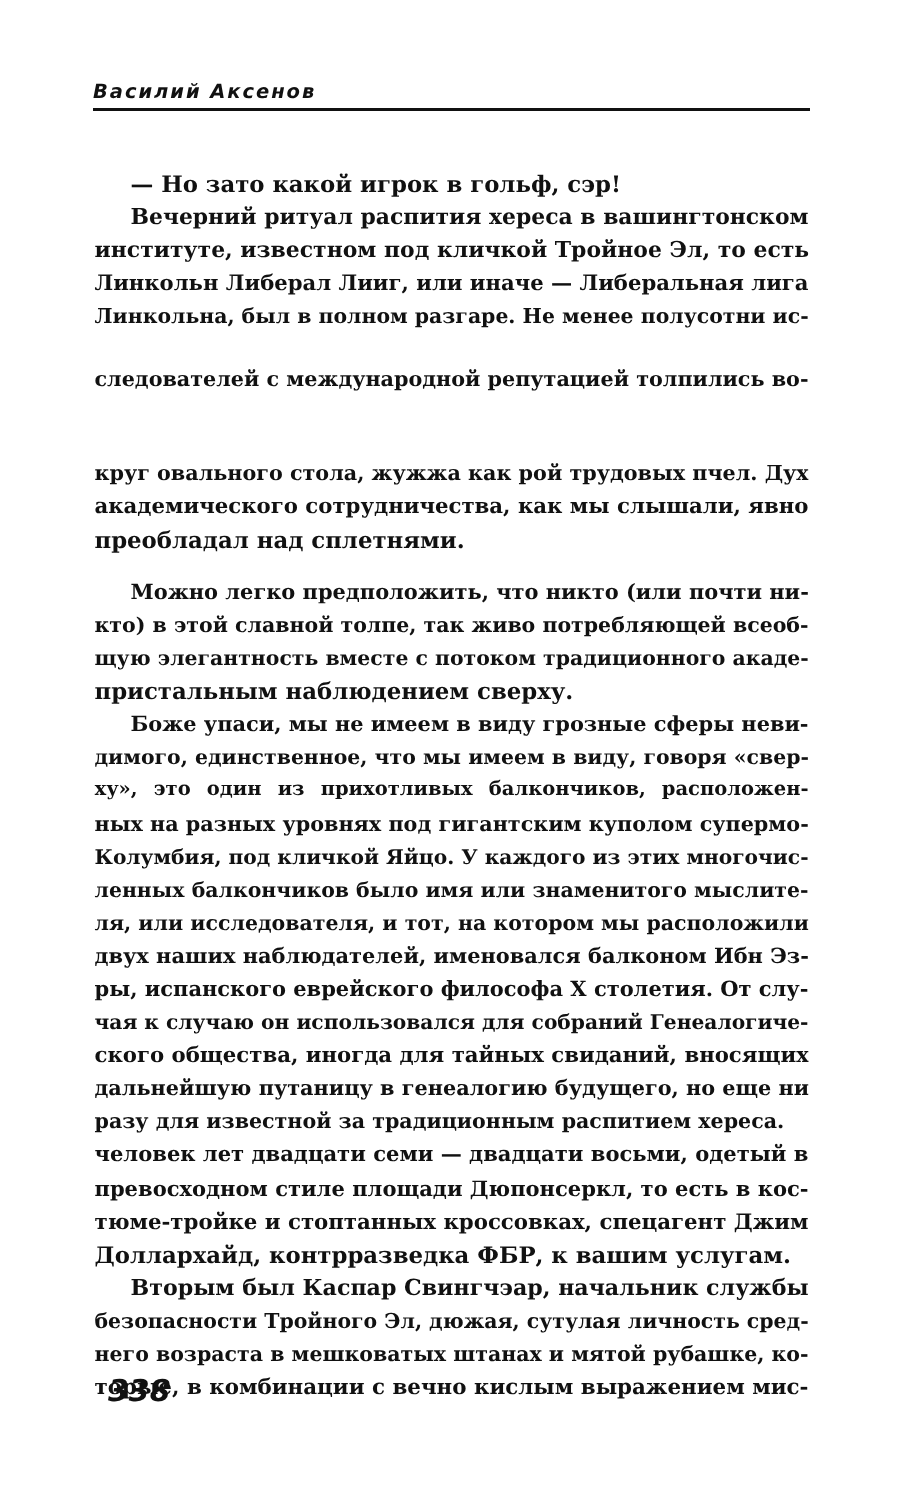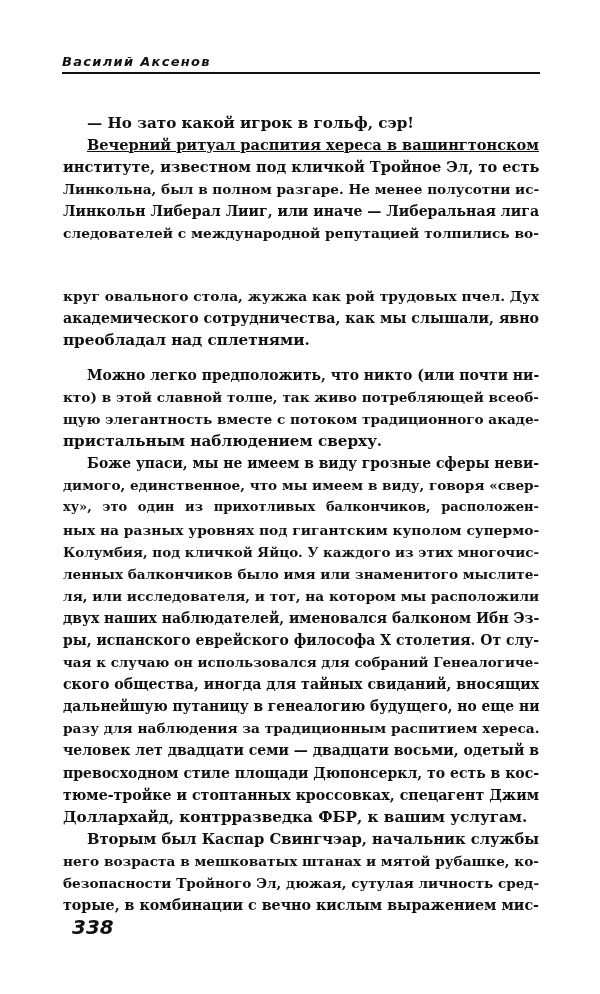--- a/index.html
+++ b/index.html
@@ -35,49 +35,49 @@
 </style>
 </head>
 <body>
 
 <div>
   <div class="running-head">Василий Аксенов</div>
   <div class="rule"></div>
 
   <div class="body-text" id="body-text">
       <span class="line indent last">— Но зато какой игрок в гольф, сэр!</span>
-      <span class="line indent" style="font-size: 14.59px; text-decoration: underline;">Вечерний ритуал распития хереса в вашингтонском</span>
+      <span class="line indent" style="font-size: 14.59px;">Вечерний ритуал распития хереса в вашингтонском</span>
       <span class="line" style="font-size: 14.61px;">институте, известном под кличкой Тройное Эл, то есть</span>
+      <span class="line" style="font-size: 14.1px;">Линкольн Либерал Лииг, или иначе — Либеральная лига</span>
       <span class="line" style="font-size: 13.62px;">Линкольна, был в полном разгаре. Не менее полусотни ис-</span>
-      <span class="line" style="font-size: 14.1px;">Линкольн Либерал Лииг, или иначе — Либеральная лига</span>
-      <span class="line" style="font-size: 13.81px;">следователей с международной репутацией толпились во-</span>
+      <span class="line" style="font-size: 13.81px; margin-top: 20px;">следователей с международной репутацией толпились во-</span>
       <span class="line" style="font-size: 13.8px; margin-top: 40px;">круг овального стола, жужжа как рой трудовых пчел. Дух</span>
       <span class="line" style="font-size: 14.17px;">академического сотрудничества, как мы слышали, явно</span>
       <span class="line last">преобладал над сплетнями.</span>
       <span class="line indent" style="font-size: 13.96px; margin-top: 13px;">Можно легко предположить, что никто (или почти ни-</span>
       <span class="line" style="font-size: 13.67px;">кто) в этой славной толпе, так живо потребляющей всеоб-</span>
       <span class="line" style="font-size: 13.61px;">щую элегантность вместе с потоком традиционного акаде-</span>
       <span class="line last">пристальным наблюдением сверху.</span>
       <span class="line indent" style="font-size: 13.92px;">Боже упаси, мы не имеем в виду грозные сферы неви-</span>
       <span class="line" style="font-size: 13.61px;">димого, единственное, что мы имеем в виду, говоря «свер-</span>
       <span class="line" style="font-size: 13px;">ху», это один из прихотливых балкончиков, расположен-</span>
       <span class="line" style="font-size: 13.82px;">ных на разных уровнях под гигантским куполом супермо-</span>
       <span class="line" style="font-size: 13.48px;">Колумбия, под кличкой Яйцо. У каждого из этих многочис-</span>
       <span class="line" style="font-size: 13.64px;">ленных балкончиков было имя или знаменитого мыслите-</span>
       <span class="line" style="font-size: 13.66px;">ля, или исследователя, и тот, на котором мы расположили</span>
       <span class="line" style="font-size: 13.94px;">двух наших наблюдателей, именовался балконом Ибн Эз-</span>
       <span class="line" style="font-size: 13.98px;">ры, испанского еврейского философа X столетия. От слу-</span>
       <span class="line" style="font-size: 13.48px;">чая к случаю он использовался для собраний Генеалогиче-</span>
       <span class="line" style="font-size: 14.16px;">ского общества, иногда для тайных свиданий, вносящих</span>
       <span class="line" style="font-size: 13.86px;">дальнейшую путаницу в генеалогию будущего, но еще ни</span>
-      <span class="line last" style="font-size: 13.72px;">разу для наблюдения за традиционным распитием хереса.</span>
+      <span class="line last" style="font-size: 13.72px;">разу для известной за традиционным распитием хереса.</span>
       <span class="line" style="font-size: 14.06px;">человек лет двадцати семи — двадцати восьми, одетый в</span>
       <span class="line" style="font-size: 14.04px;">превосходном стиле площади Дюпонсеркл, то есть в кос-</span>
       <span class="line" style="font-size: 14.2px;">тюме-тройке и стоптанных кроссовках, спецагент Джим</span>
       <span class="line last">Доллархайд, контрразведка ФБР, к вашим услугам.</span>
       <span class="line indent" style="font-size: 14.76px;">Вторым был Каспар Свингчэар, начальник службы</span>
+      <span class="line" style="font-size: 13.62px;">безопасности Тройного Эл, дюжая, сутулая личность сред-</span>
       <span class="line" style="font-size: 13.68px;">него возраста в мешковатых штанах и мятой рубашке, ко-</span>
-      <span class="line" style="font-size: 13.62px;">безопасности Тройного Эл, дюжая, сутулая личность сред-</span>
       <span class="line" style="font-size: 14.26px;">торые, в комбинации с вечно кислым выражением мис-</span>
     </div>
 
   <div class="page-number">338</div>
 </div>
 
 </body></html>

